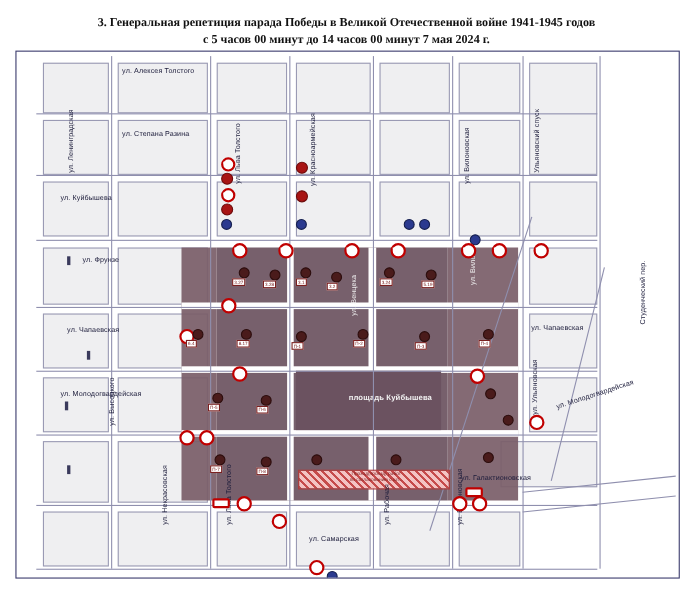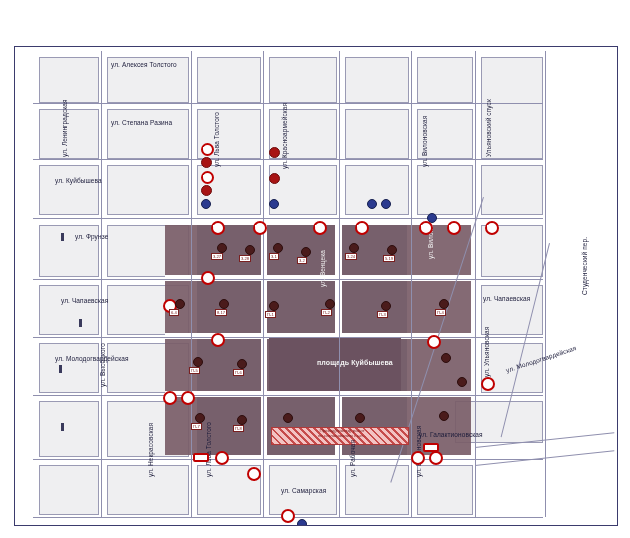--- a/index.html
+++ b/index.html
@@ -79,20 +79,22 @@
     color:#7a1f1f;
     line-height:5px;
     text-align:center;
     white-space:pre-line;
   }
 </style>
 </head>
 <body>
 
 <div class="title">
+  <div>3. Генеральная репетиция парада Победы в Великой Отечественной войне 1941-1945 годов</div>
+  <div>с 5 часов 00 минут до 14 часов 00 минут 7 мая 2024 г.</div>
 </div>
 
 <div class="map">
 
   <div class="blk" style="left:24px;top:10px;width:58px;height:44px;"></div>
   <div class="blk" style="left:24px;top:62px;width:58px;height:48px;"></div>
   <div class="blk" style="left:24px;top:118px;width:58px;height:48px;"></div>
   <div class="blk" style="left:24px;top:178px;width:58px;height:50px;"></div>
   <div class="blk" style="left:24px;top:238px;width:58px;height:48px;"></div>
   <div class="blk" style="left:24px;top:296px;width:58px;height:48px;"></div>

